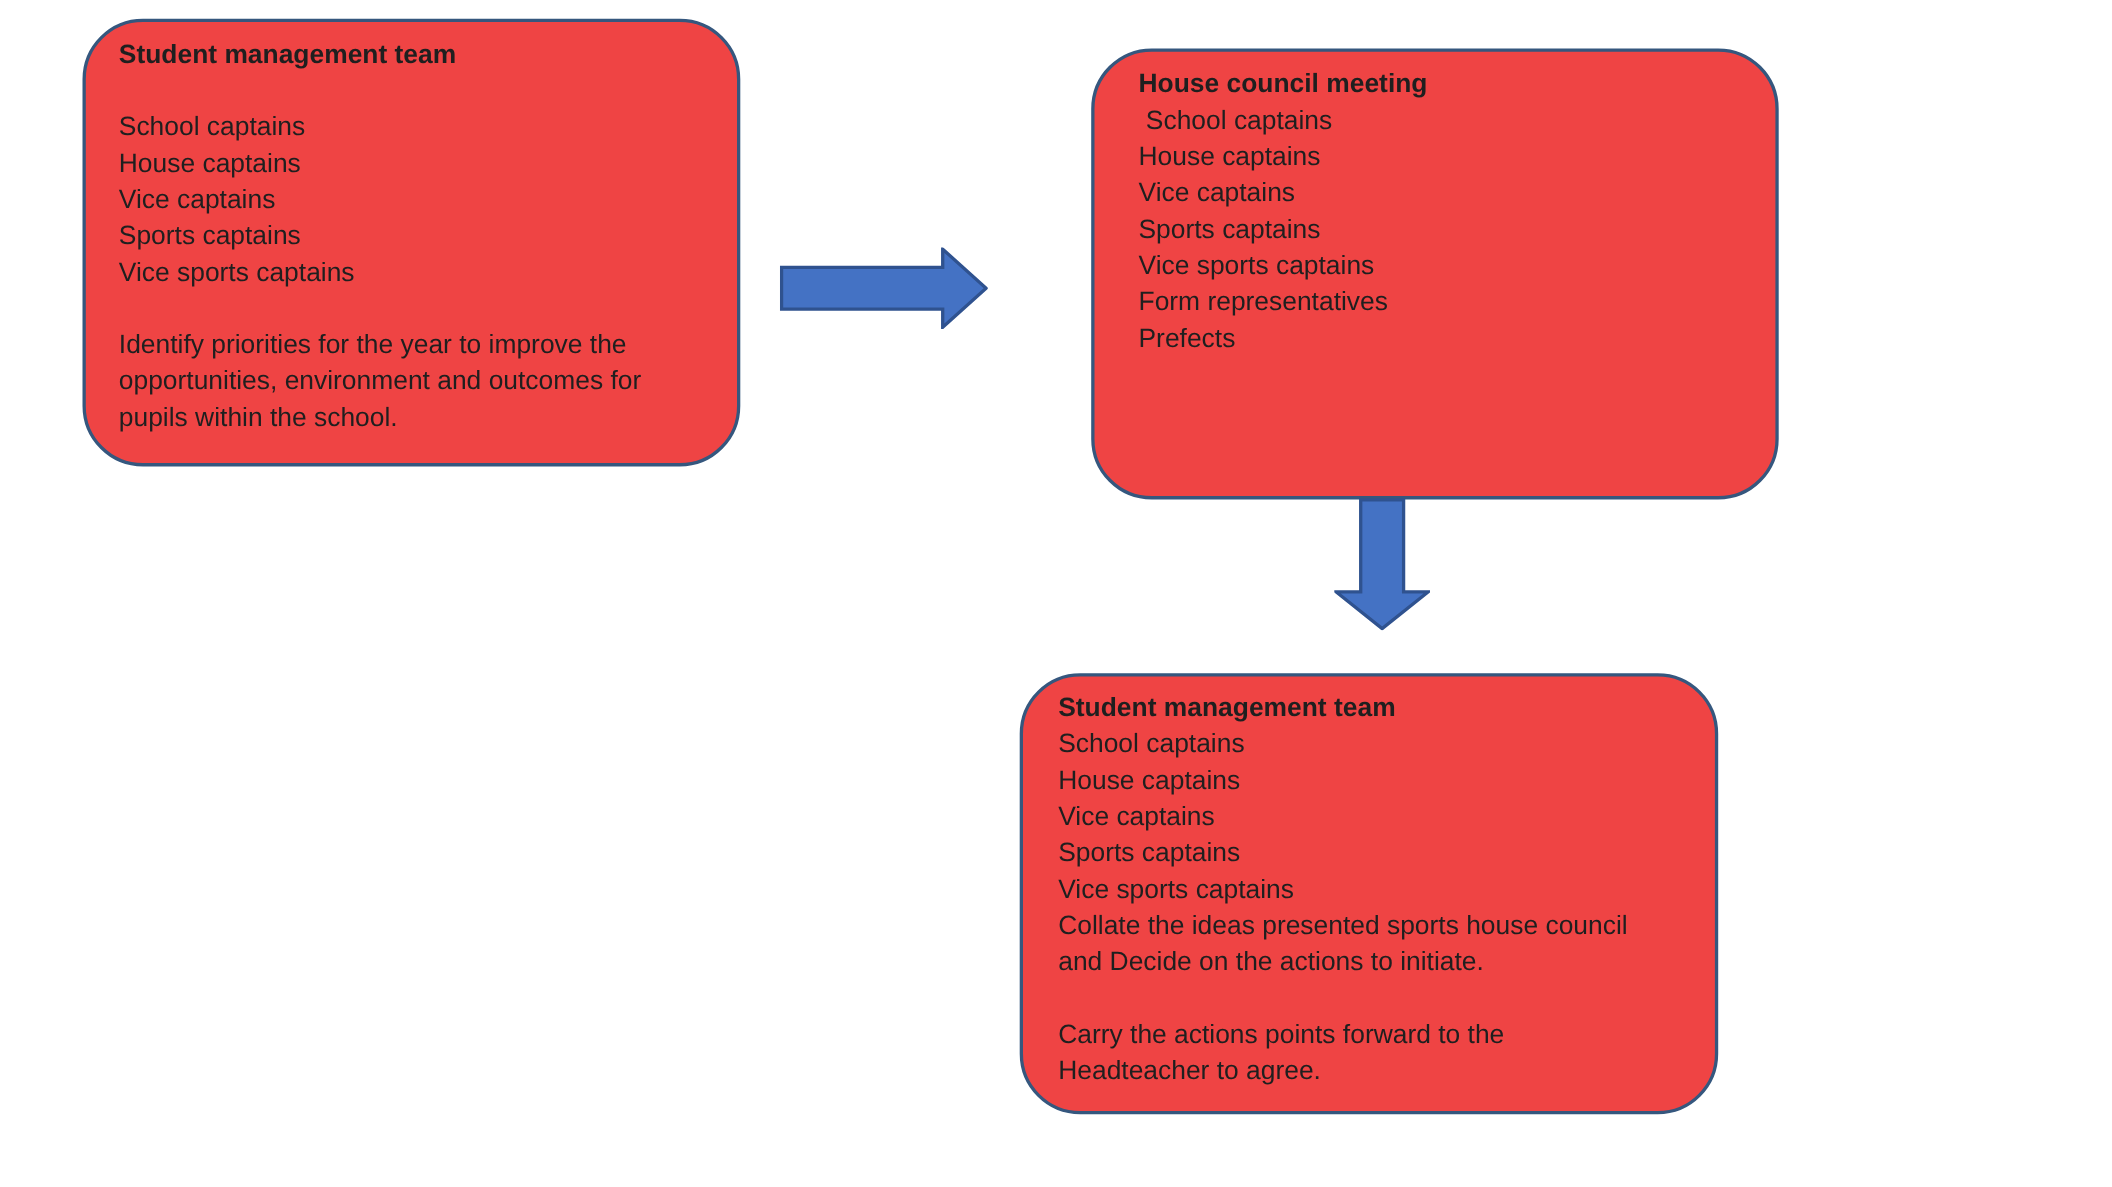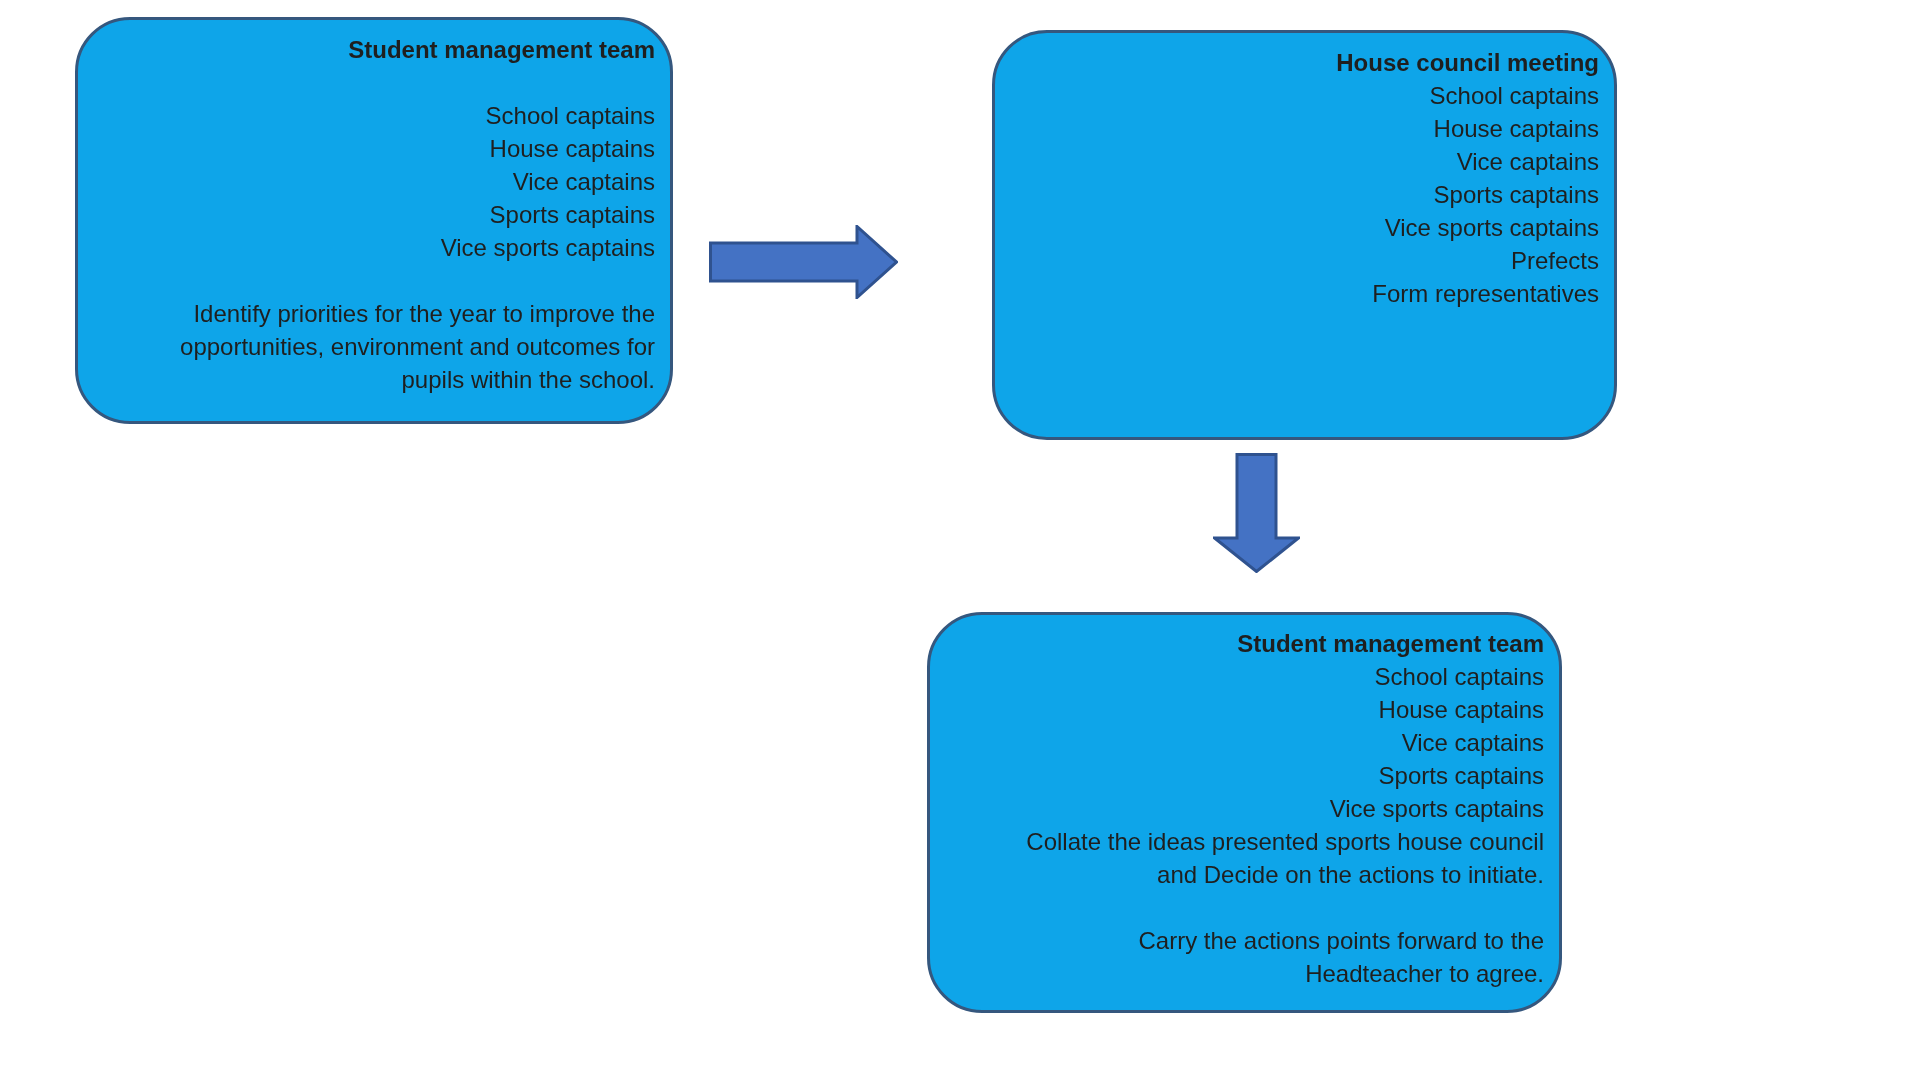--- a/index.html
+++ b/index.html
@@ -9,36 +9,35 @@
     height: 1079px;
     background: #ffffff;
     font-family: "Liberation Sans", sans-serif;
     color: #1f1f1f;
     font-size: 24px;
     line-height: 33px;
     overflow: hidden;
   }
   .box {
     position: absolute;
-    background: #0ea5e9;
+    background: #ef4444;
     border: 3px solid #35577E;
     border-radius: 55px;
     box-sizing: border-box;
-    text-align: right;
   }
   .box-title {
     font-weight: bold;
     white-space: pre-wrap;
   }
   .line, .para {
     white-space: pre-wrap;
   }
   .spacer { height: 33px; }
   #box-smt-top   { left: 75px;  top: 17px;  width: 598px; height: 407px; padding: 13px 15px 0 30px; }
-  #box-house     { left: 992px; top: 30px;  width: 625px; height: 410px; padding: 13px 15px 0 40px; }
+  #box-house     { left: 992px; top: 44px;  width: 625px; height: 410px; padding: 13px 15px 0 40px; }
   #box-smt-bottom{ left: 927px; top: 612px; width: 635px; height: 401px; padding: 12px 15px 0 32px; }
   .arrow { position: absolute; }
   #arrow-right { left: 709px;  top: 225px; }
   #arrow-down  { left: 1213px; top: 453px; }
 </style>
 </head>
 <body>
 
 <div class="canvas">
 
@@ -62,22 +61,22 @@
     </svg>
   </div>
 
   <div class="box" id="box-house">
     <div class="box-title">House council meeting</div>
     <div class="line"> School captains</div>
     <div class="line">House captains</div>
     <div class="line">Vice captains</div>
     <div class="line">Sports captains</div>
     <div class="line">Vice sports captains</div>
+    <div class="line">Form representatives</div>
     <div class="line">Prefects</div>
-    <div class="line">Form representatives</div>
     <div class="spacer"></div>
   </div>
 
   <div class="arrow" id="arrow-down">
     <svg width="87" height="120" viewBox="0 0 87 120" xmlns="http://www.w3.org/2000/svg">
       <polygon points="24,1.5 63,1.5 63,85 85.5,85 43.5,118.5 1.5,85 24,85" fill="#4472C4" stroke="#2F528F" stroke-width="3" stroke-linejoin="miter"></polygon>
     </svg>
   </div>
 
   <div class="box" id="box-smt-bottom">

